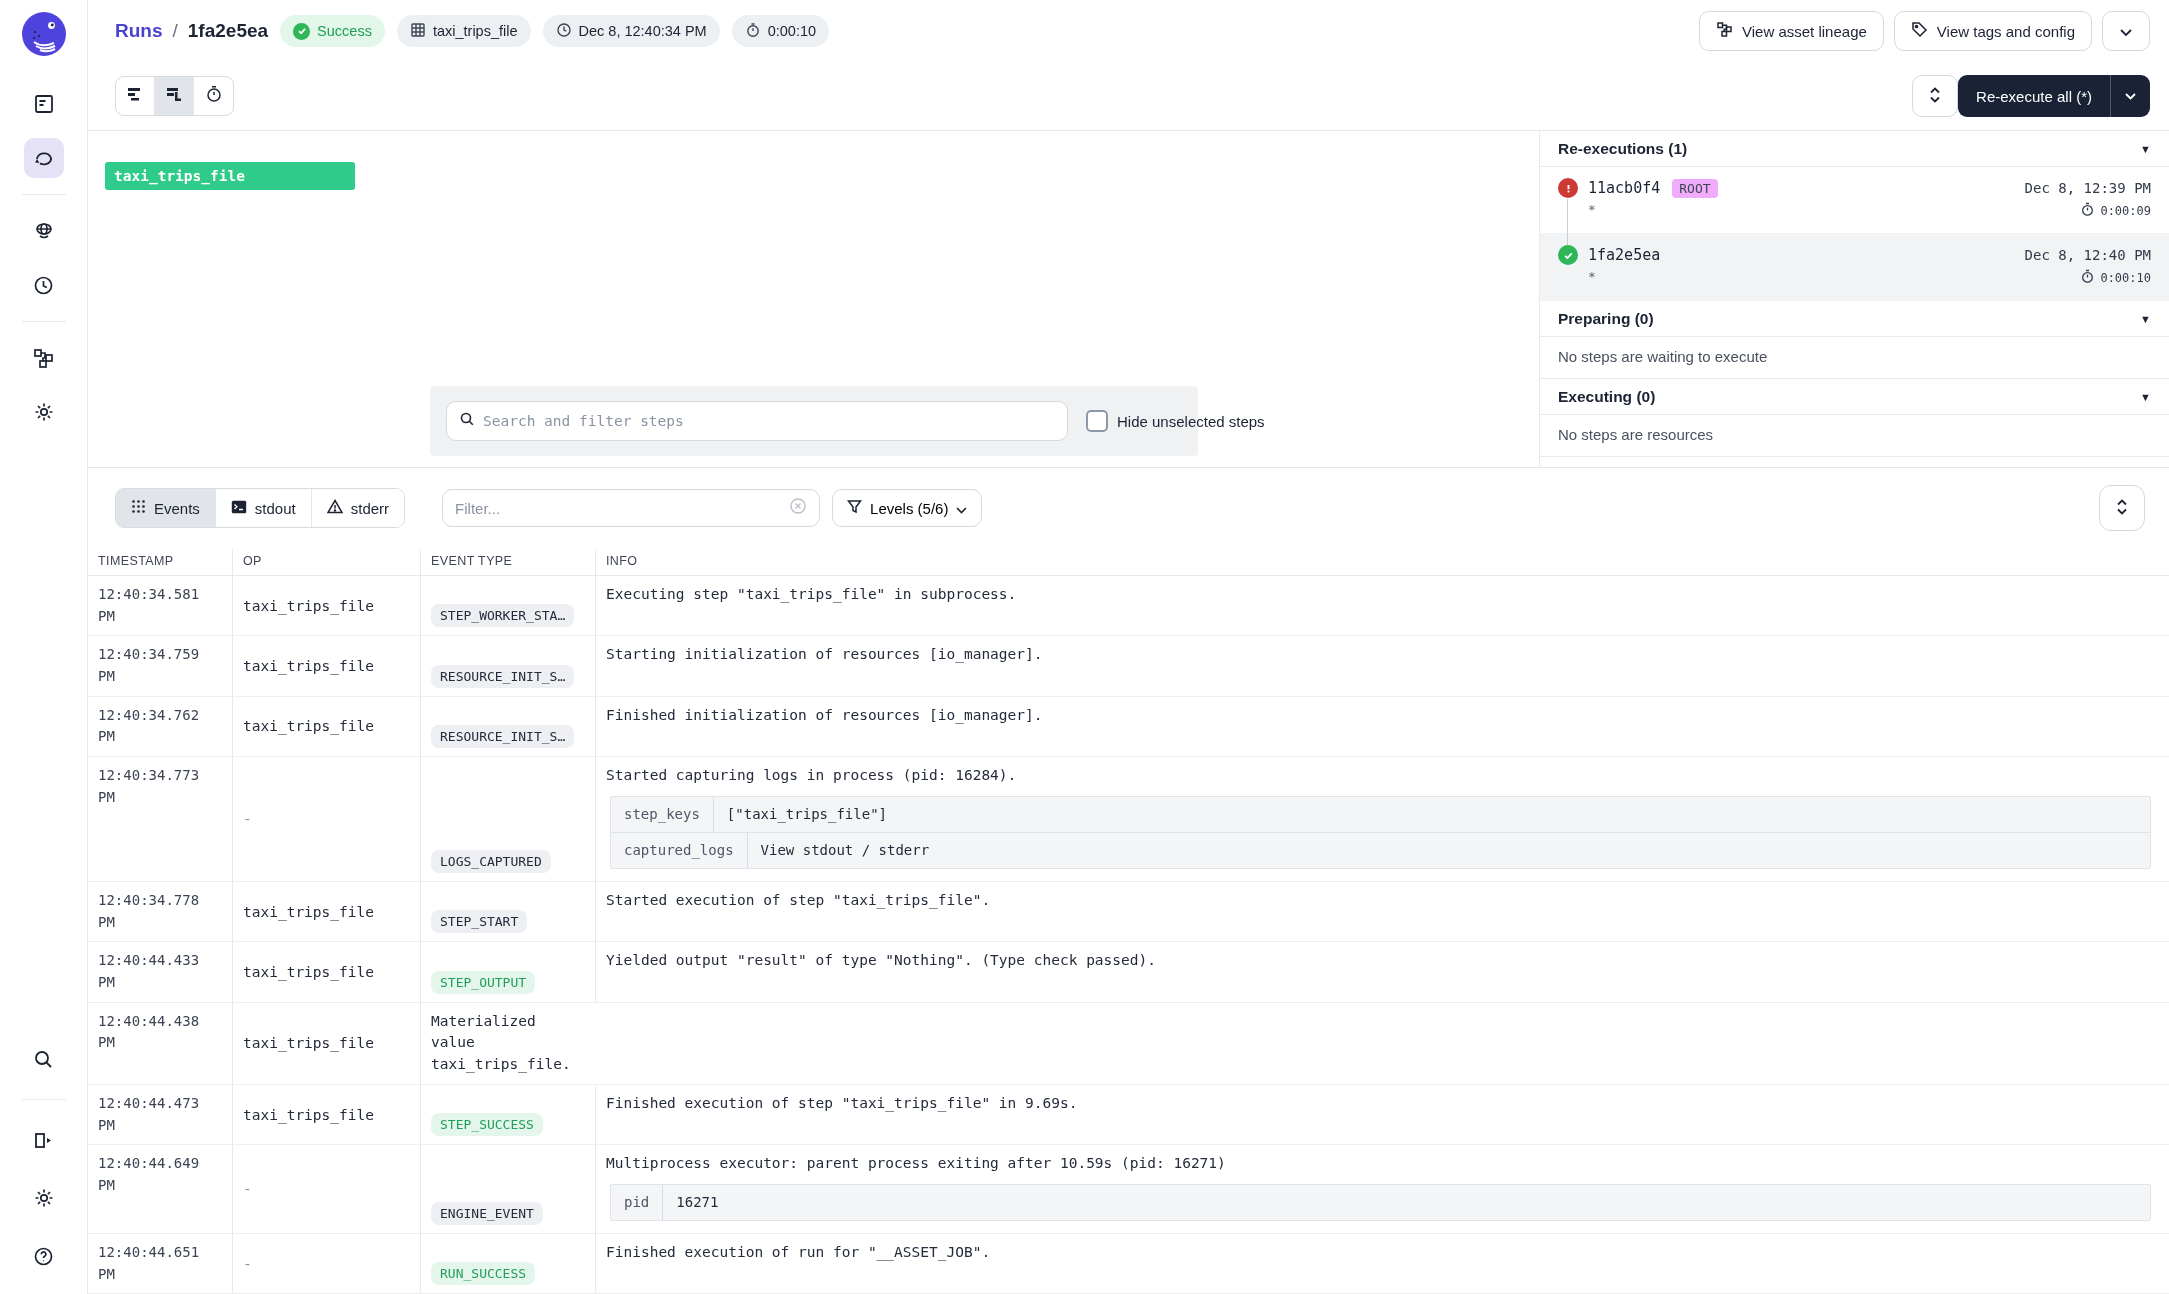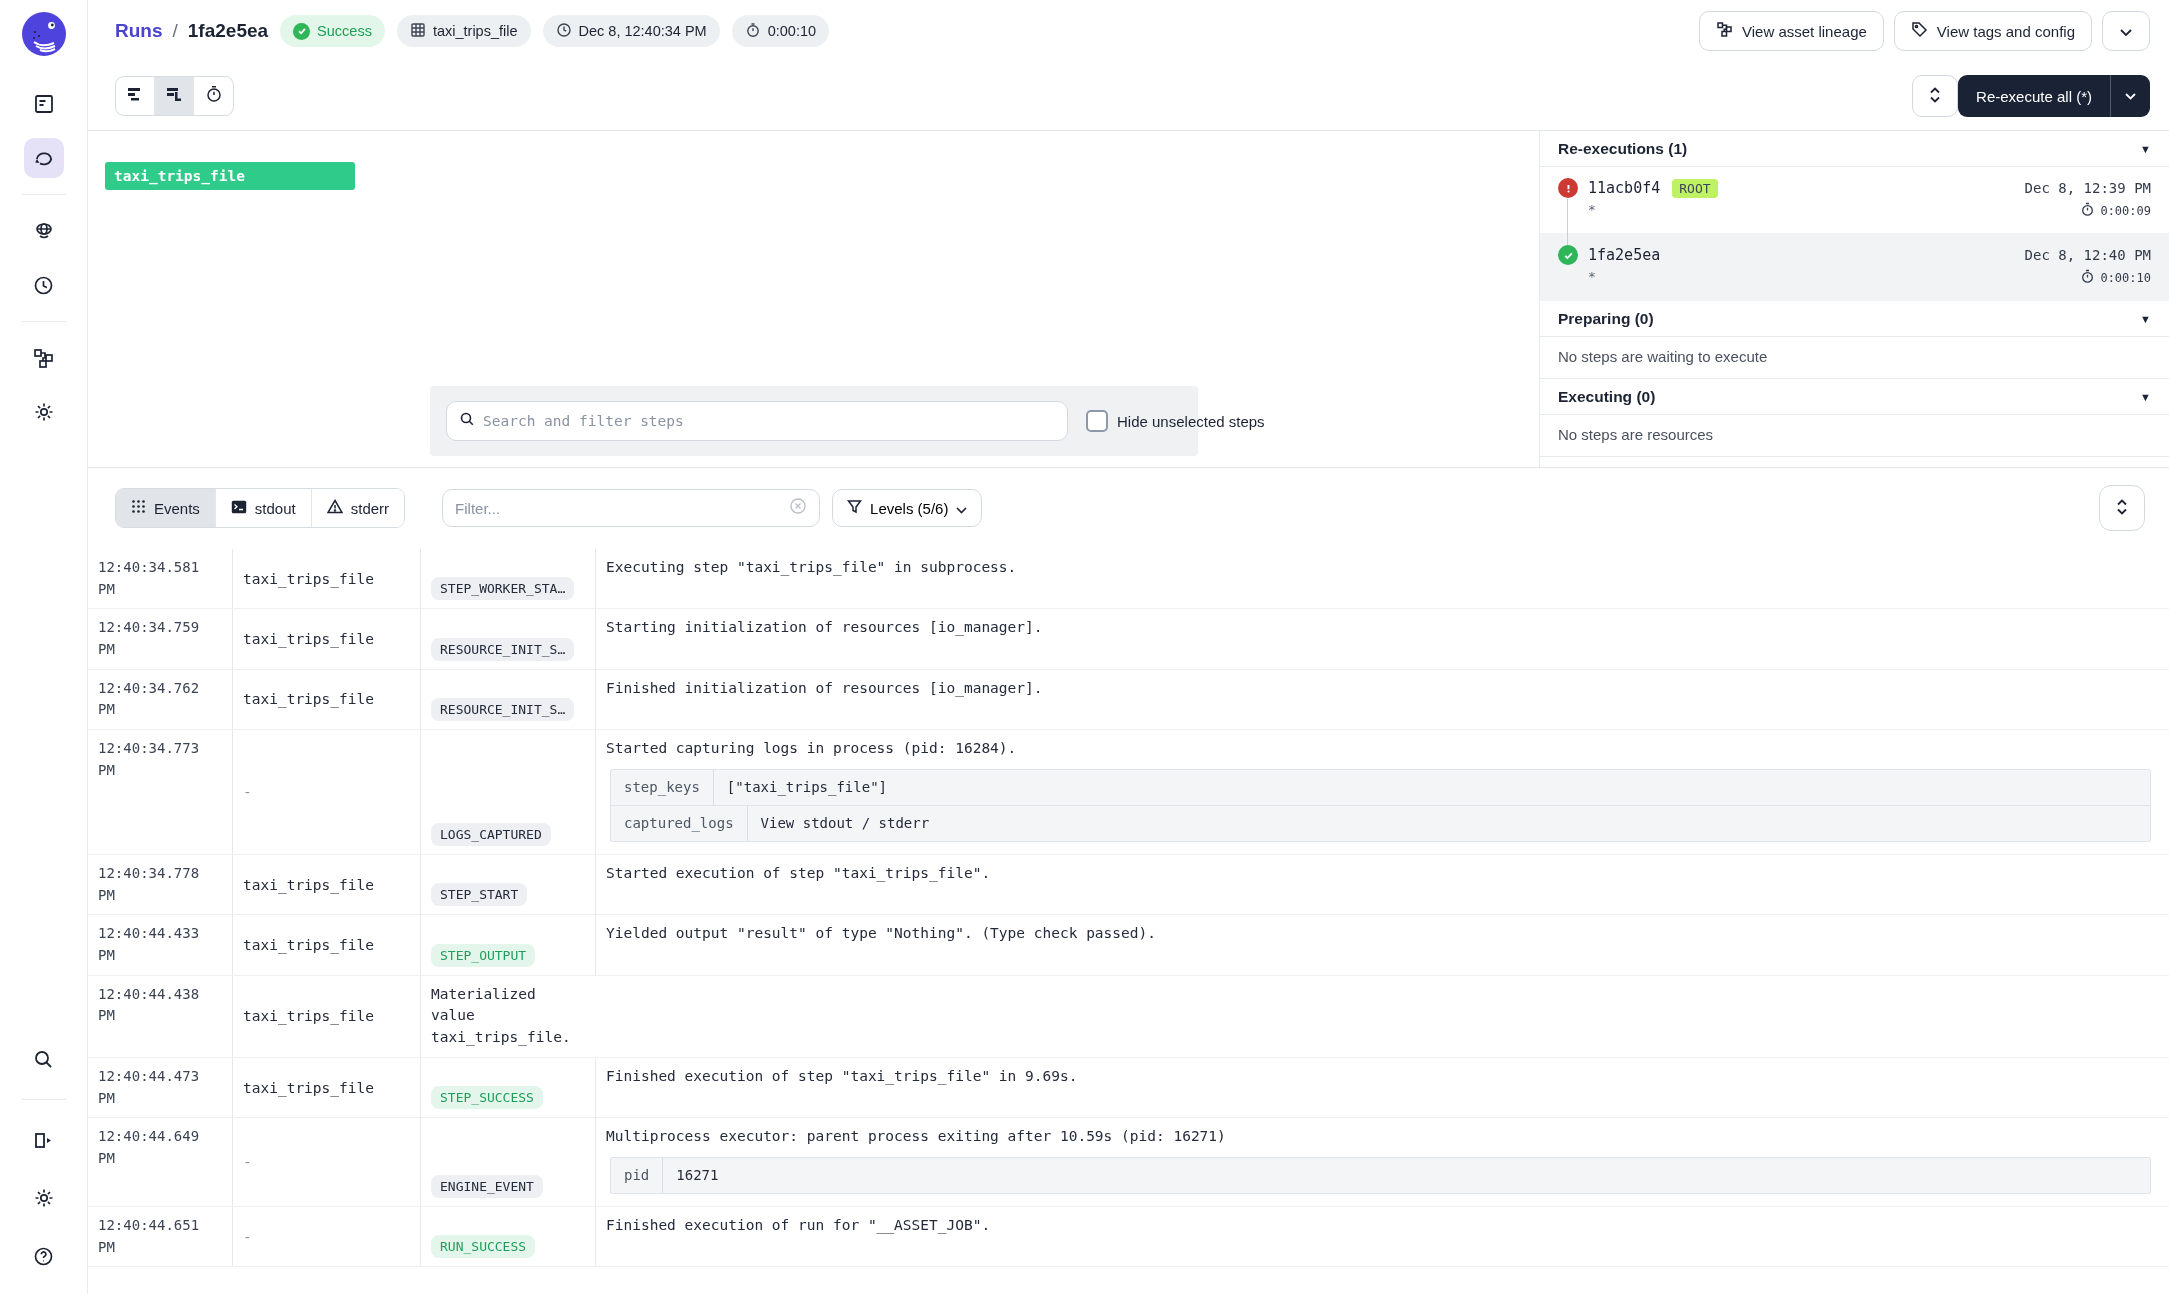--- a/index.html
+++ b/index.html
@@ -71,21 +71,21 @@
     padding:0 18px; border-bottom:1px solid #e7eaed; font-size:15.5px; font-weight:700; background:#fff;}
   .sect-caret { color:#1c2333; font-size:11px;}
   .sect-empty { padding:11px 18px 13px; font-size:15px; color:#49505e; border-bottom:1px solid #e7eaed;}
   .rx-row { position:relative; display:grid; grid-template-columns:30px auto 1fr auto; grid-template-rows:auto auto;
     padding:11px 18px 13px; border-bottom:1px solid #f0f2f4; row-gap:4px; cursor:pointer;}
   .rx-row.selected { background:#f1f3f5;}
   .rx-status { width:20px; height:20px; border-radius:50%; display:flex; align-items:center; justify-content:center; z-index:2;}
   .rx-status.error { background:#cd3a33;}
   .rx-status.success { background:#2eb659;}
   .rx-id { font-family:"DejaVu Sans Mono", monospace; font-size:15px; color:#1c2333; align-self:center;}
-  .rx-badge { justify-self:start; align-self:center; margin-left:12px; background:#bef264; color:#3d4554;
+  .rx-badge { justify-self:start; align-self:center; margin-left:12px; background:#f0abfc; color:#3d4554;
     font-family:"DejaVu Sans Mono", monospace; font-size:13px; padding:2px 7px; border-radius:4px;}
   .rx-date { grid-column:4; text-align:right; font-family:"DejaVu Sans Mono", monospace; font-size:14px; color:#333b4b; align-self:center;}
   .rx-star { grid-column:2; font-family:"DejaVu Sans Mono", monospace; font-size:13px; color:#5c6472;}
   .rx-dur { grid-column:4; display:flex; justify-content:flex-end; align-items:center; gap:5px;
     font-family:"DejaVu Sans Mono", monospace; font-size:12px; color:#333b4b;}
   .rx-connector { position:absolute; left:27px; width:1px; background:#c9cfd6; z-index:1;}
 
   
   .log-toolbar { position:absolute; left:88px; top:480px; width:2081px; height:56px;
     display:flex; align-items:center; padding:0 24px 0 27px;}
@@ -468,20 +468,26 @@
         </svg></span>
   </button>
   <button class="log-sort">
     <span><svg width="12" height="18" viewBox="0 0 12 18" fill="none" stroke="#1c2333" stroke-width="1.8">
           <path d="M2 6.5L6 2.5l4 4M2 11.5l4 4 4-4"></path>
         </svg></span>
   </button>
 </div>
 
 <div class="log-table">
+  <div class="lt-head">
+    <div>TIMESTAMP</div>
+    <div>OP</div>
+    <div>EVENT TYPE</div>
+    <div>INFO</div>
+  </div>
   <div class="lt-rows" id="log-rows">
       <div class="lt-row">
         <div class="c-ts">12:40:34.581 PM</div>
         <div class="c-op">taxi_trips_file</div>
         <div class="c-et">
           <span class="chip">STEP_WORKER_STA…</span>
         </div>
         <div class="c-info">
           <div>Executing step "taxi_trips_file" in subprocess.</div>
         </div>

